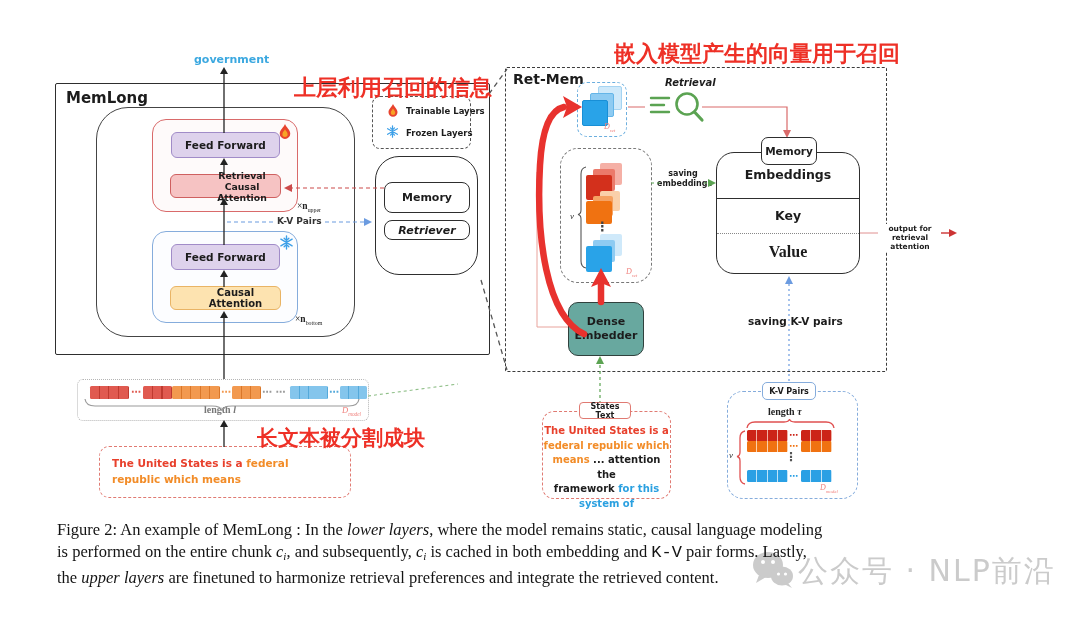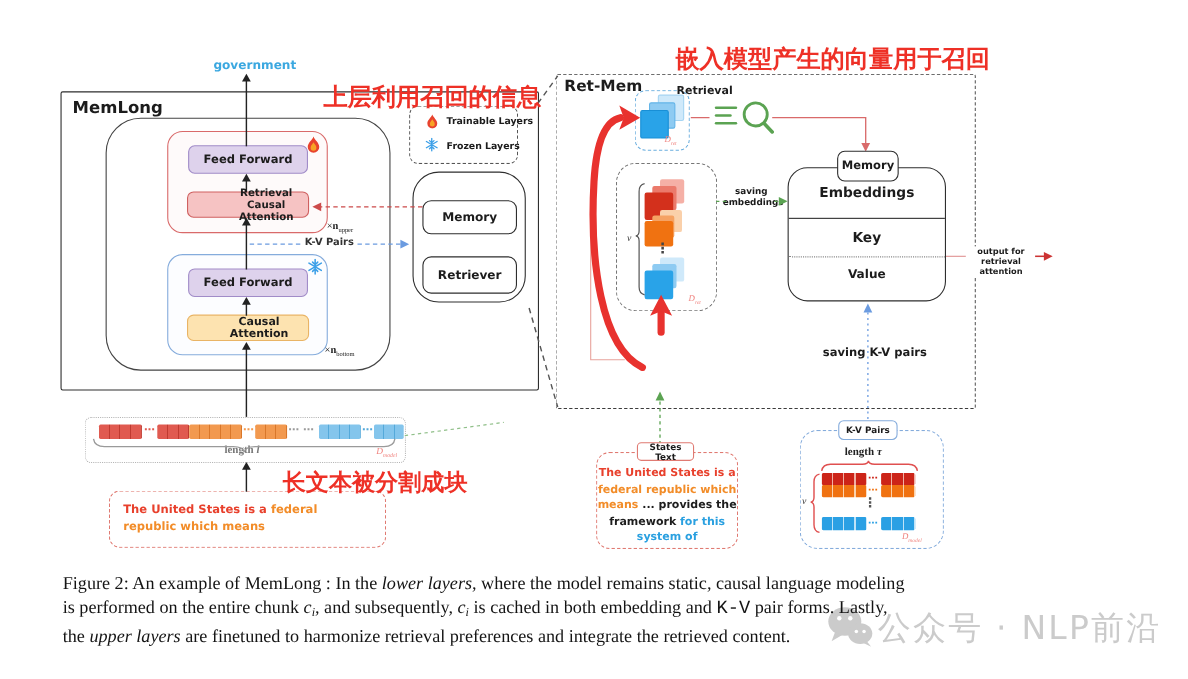--- a/index.html
+++ b/index.html
@@ -107,36 +107,36 @@
     <svg width="13" height="13" viewBox="0 0 16 16" stroke="#3da0e8" stroke-width="1.5" fill="none" stroke-linecap="round">
       <path d="M8 1 L8 15 M2 4.5 L14 11.5 M2 11.5 L14 4.5 M5.5 3.5 L8 6 L10.5 3.5 M5.5 12.5 L8 10 L10.5 12.5"></path>
     </svg>
   </span>
   <span class="ab hand" style="left:406px;top:128px;font-size:8.5px;">Frozen Layers</span>
 
   <div class="bx" style="left:375px;top:156px;width:103px;height:119px;border-radius:24px;"></div>
   <div class="bx ctr" style="left:384px;top:182px;width:86px;height:31px;border-radius:8px;">
     <span class="hand" style="font-size:11px;">Memory</span>
   </div>
-  <div class="bx ctr" style="left:384px;top:233px;width:86px;height:34px;border-radius:8px;">
+  <div class="bx ctr" style="left:384px;top:220px;width:86px;height:20px;border-radius:8px;font-style:italic;">
     <span class="hand" style="font-size:11px;">Retriever</span>
   </div>
 
   <div class="ab" style="left:505px;top:67px;width:382px;height:305px;border:1.8px dashed #3c3c3c;border-radius:2px;box-sizing:border-box;"></div>
   <span class="ab hand" style="left:513px;top:71px;font-size:14px;">Ret-Mem</span>
 
   <div class="ab" style="left:577px;top:82px;width:50px;height:55px;border:1.4px dashed #6baede;border-radius:10px;box-sizing:border-box;"></div>
   <div class="stk" style="left:582px;top:86px;width:44px;height:46px;">
     <div style="left:16px;top:0;width:24px;height:24px;background:#cfe9fa;border:1px solid #a5d4f2;"></div>
     <div style="left:8px;top:7px;width:24px;height:24px;background:#8ecbf2;border:1px solid #64b5e8;"></div>
     <div style="left:0;top:14px;width:26px;height:26px;background:#29a3e8;border:1px solid #188fd6;"></div>
   </div>
   <span class="ab pink" style="left:604px;top:122px;font-size:8px;"><i>D</i><sub>ret</sub></span>
 
-  <span class="ab hand" style="left:615px;top:77px;font-size:10px;">Retrieval</span>
+  <span class="ab hand" style="left:665px;top:77px;font-size:10px;font-style:italic;">Retrieval</span>
   <span class="ab" style="left:648px;top:90px;">
     <svg width="58" height="36" viewBox="0 0 58 36" fill="none" stroke="#5ba352" stroke-linecap="round">
       <path d="M3 8 L21 8" stroke-width="2.4"></path>
       <path d="M3 15 L16 15" stroke-width="2.4"></path>
       <path d="M3 22 L21 22" stroke-width="2.4"></path>
       <circle cx="39" cy="14" r="10.5" stroke-width="2.6"></circle>
       <path d="M46.5 22 L54 30" stroke-width="3.2"></path>
     </svg>
   </span>
 
@@ -166,28 +166,34 @@
   </div>
 
   <div class="bx ctr z6" style="left:761px;top:137px;width:56px;height:28px;border-radius:7px;">
     <span class="hand" style="font-size:10.5px;">Memory</span>
   </div>
   <div class="bx" style="left:716px;top:152px;width:144px;height:122px;border-radius:18px;">
     <div class="ctr hand" style="position:absolute;left:0;top:14px;width:100%;font-size:12.5px;">Embeddings</div>
     <div style="position:absolute;left:0;top:45px;width:100%;border-top:1.3px solid #2e2e2e;"></div>
     <div class="ctr hand" style="position:absolute;left:0;top:55px;width:100%;font-size:12.5px;">Key</div>
     <div style="position:absolute;left:0;top:80px;width:100%;border-top:1.3px dotted #888;"></div>
-    <div class="ctr hand" style="position:absolute;left:0;top:90px;width:100%;font-size:11px;">Value</div>
+    <div class="ctr hand" style="position:absolute;left:0;top:90px;width:100%;font-size:16px;font-family:Liberation Serif, serif;">Value</div>
   </div>
 
   <div class="ab hand" style="left:879px;top:224px;width:62px;font-size:7.5px;text-align:center;line-height:9px;background:#fff;">
     <div>output for</div>
     <div>retrieval attention</div>
   </div>
 
+  <div class="bx ctr" style="left:568px;top:302px;width:76px;height:54px;border-radius:10px;background:#68a89f;border-color:#30413d;border-width:1.6px;">
+    <span class="hand" style="font-size:11px;line-height:14px;">
+      <div>Dense</div>
+      <div>Embedder</div>
+    </span>
+  </div>
 
   <span class="ab hand" style="left:748px;top:315px;font-size:10.5px;">saving K-V pairs</span>
 
   <div class="ab" style="left:77px;top:379px;width:292px;height:42px;border:1.4px dotted #b5b5b5;border-radius:6px;box-sizing:border-box;"></div>
   <div class="tk" style="left:90px;top:386px;width:39px;height:13px;background:repeating-linear-gradient(90deg,#e05a50 0 8.7px,#bf3a30 8.7px 9.75px);"></div>
   <span class="dots" style="left:131px;top:387px;color:#e05a50;">⋯</span>
   <div class="tk" style="left:143px;top:386px;width:29px;height:13px;background:repeating-linear-gradient(90deg,#e05a50 0 8.7px,#bf3a30 8.7px 9.75px);"></div>
   <div class="tk" style="left:172px;top:386px;width:48px;height:13px;background:repeating-linear-gradient(90deg,#f2994f 0 8.6px,#d9772a 8.6px 9.6px);"></div>
   <span class="dots" style="left:221px;top:387px;color:#f2994f;">⋯</span>
   <div class="tk" style="left:232px;top:386px;width:29px;height:13px;background:repeating-linear-gradient(90deg,#f2994f 0 8.6px,#d9772a 8.6px 9.6px);"></div>
@@ -201,21 +207,21 @@
   <div class="ab" style="left:99px;top:446px;width:252px;height:52px;border:1.4px dashed #e07a72;border-radius:10px;box-sizing:border-box;padding:8px 12px 0 12px;font-size:10.5px;font-weight:bold;line-height:16px;font-family:'DejaVu Sans',sans-serif;">
     <div><span class="t-red">The United States is a </span><span class="t-orange">federal republic which means</span></div>
   </div>
 
   <div class="bx ctr z6" style="left:579px;top:402px;width:52px;height:17px;border-radius:4px;border-color:#e07a72;border-width:1.2px;">
     <span class="hand" style="font-size:8px;">States Text</span>
   </div>
   <div class="ab" style="left:542px;top:411px;width:129px;height:88px;border:1.4px dashed #e07a72;border-radius:12px;box-sizing:border-box;padding-top:12px;text-align:center;font-size:10px;font-weight:bold;line-height:14.5px;font-family:'DejaVu Sans',sans-serif;">
     <div><span class="t-red">The United States is a</span></div>
     <div><span class="t-orange">federal republic which</span></div>
-    <div><span class="t-orange">means</span><span class="t-black"> ...  </span><span class="t-black">provides the</span></div>
+    <div><span class="t-orange">means</span><span class="t-black"> ...  </span><span class="t-black">attention the</span></div>
     <div><span class="t-black">framework </span><span class="t-blue">for this</span></div>
     <div><span class="t-blue">system of</span></div>
   </div>
 
   <div class="bx ctr z6" style="left:762px;top:382px;width:54px;height:18px;border-radius:5px;border-color:#85acdc;border-width:1.2px;">
     <span class="hand" style="font-size:8px;">K-V Pairs</span>
   </div>
   <div class="ab" style="left:727px;top:391px;width:131px;height:108px;border:1.4px dashed #85acdc;border-radius:16px;box-sizing:border-box;"></div>
   <span class="ab ser" style="left:768px;top:406px;font-size:10px;color:#222;font-weight:bold;"><span>length</span>&nbsp;<i>τ</i></span>
   <span class="ab ser" style="left:729px;top:450px;font-size:9px;color:#333;font-style:italic;">v</span>

